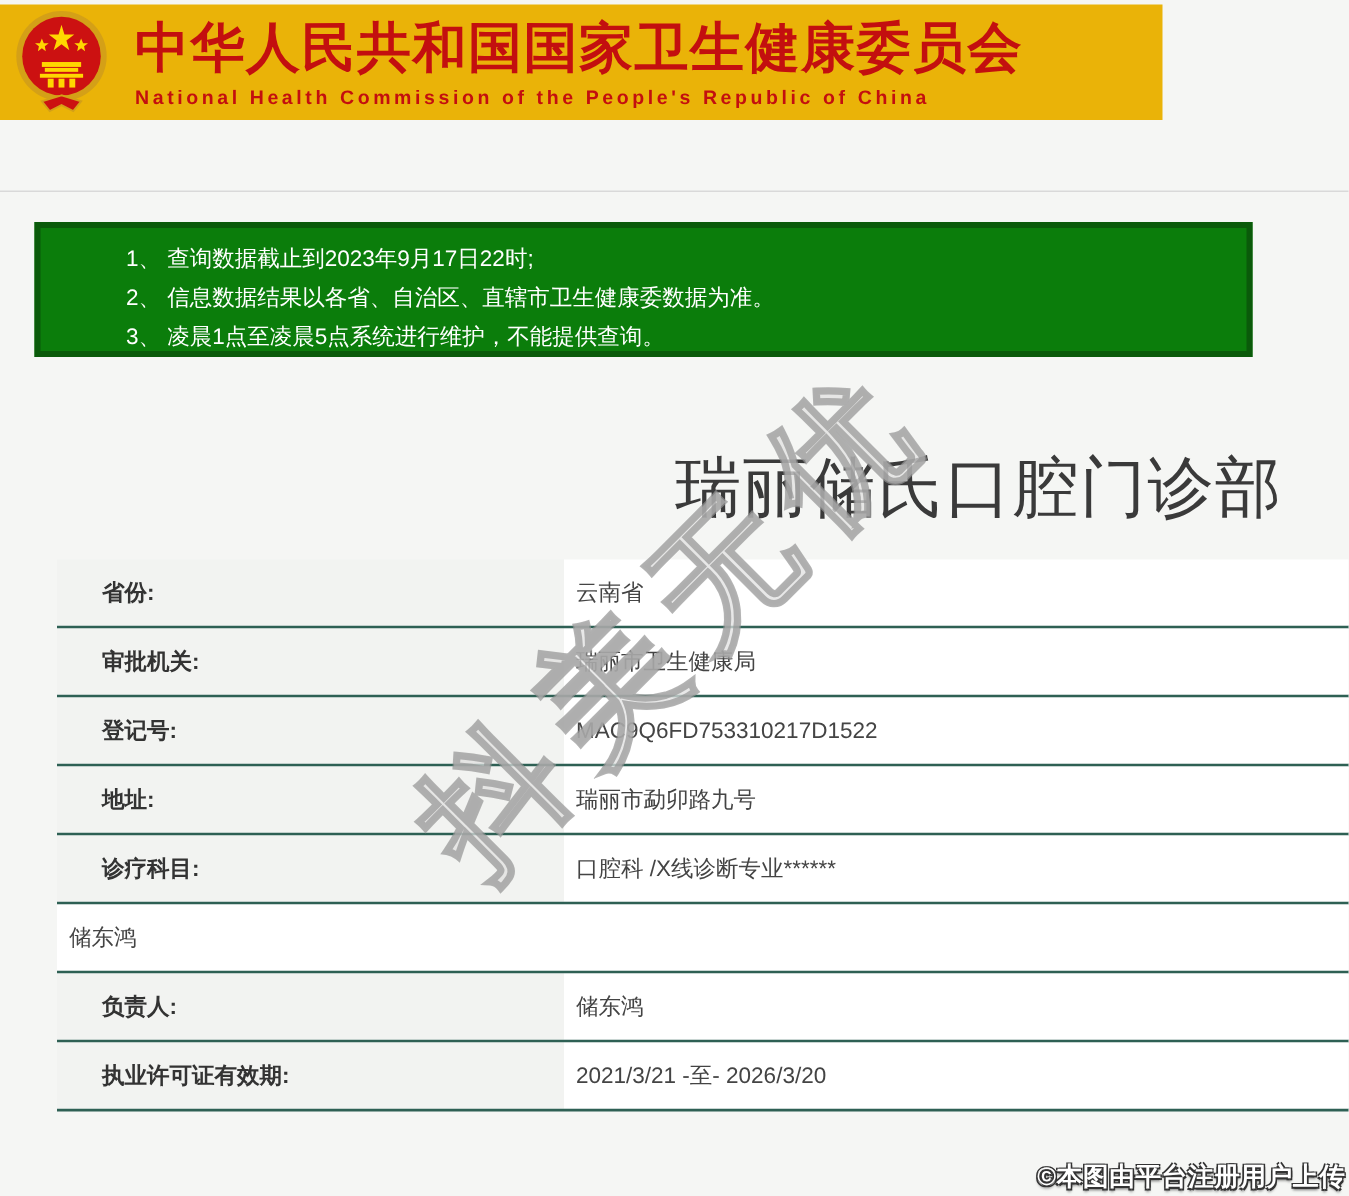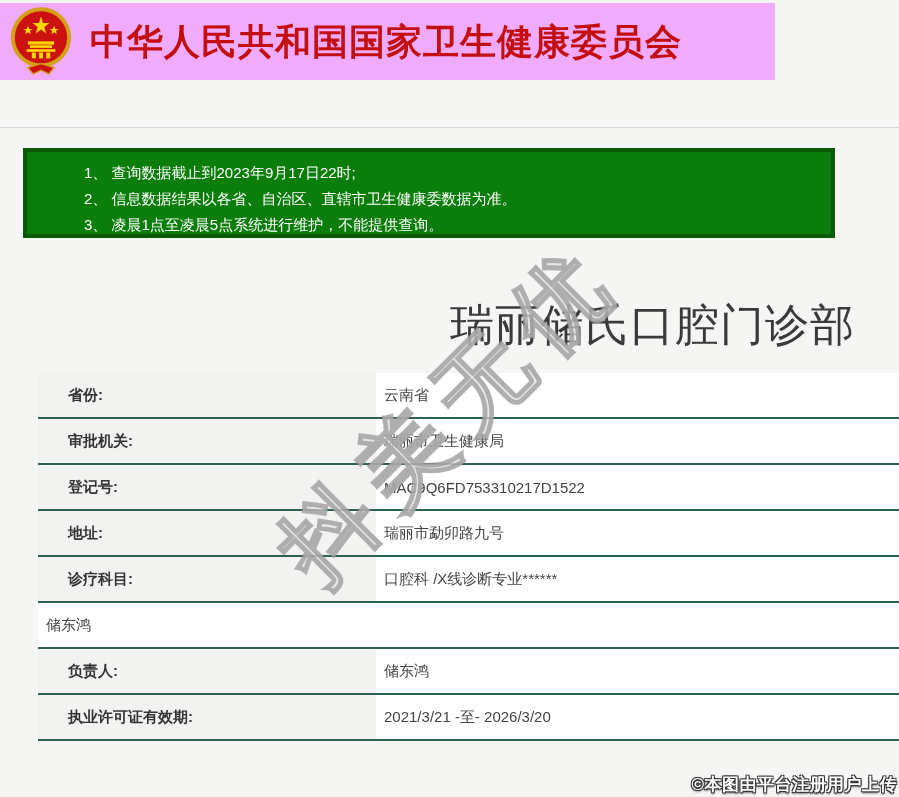--- a/index.html
+++ b/index.html
@@ -9,21 +9,21 @@
     background:#f5f6f4;
     overflow:hidden;
     font-family:"Liberation Sans","DejaVu Sans",sans-serif;
     color:#333;
   }
 
   
   .header {
     position:absolute; left:0; top:3px;
     width:775px; height:77px;
-    background:#f0abfc;
+    background:#eab308;
     display:flex; align-items:center;
   }
   .emblem { margin-left:8px; width:66px; height:72px; flex:0 0 auto; }
   .header-titles { margin-left:16px; }
   .title-cn {
     font-size:36px; font-weight:bold; color:#c30f0f;
     letter-spacing:1px; line-height:1.15; white-space:nowrap;
   }
   .title-en {
     font-size:13px; font-weight:bold; color:#c30f0f;
@@ -113,20 +113,21 @@
     <polygon points="70,30 72,35 77,35 73,38 74,43 70,40 66,43 67,38 63,35 68,35" fill="#ffd700"></polygon>
     <rect x="30" y="54" width="40" height="5" fill="#ffd700"></rect>
     <rect x="33" y="60" width="34" height="4" fill="#ffd700"></rect>
     <rect x="28" y="66" width="44" height="4" fill="#ffd700"></rect>
     <rect x="36" y="71" width="6" height="9" fill="#ffd700"></rect>
     <rect x="47" y="71" width="6" height="9" fill="#ffd700"></rect>
     <rect x="58" y="71" width="6" height="9" fill="#ffd700"></rect>
   </svg>
   <div class="header-titles">
     <div class="title-cn">中华人民共和国国家卫生健康委员会</div>
+    <div class="title-en">National Health Commission of the People's Republic of China</div>
   </div>
 </div>
 
 <div class="top-divider"></div>
 
 <div class="notice">
   <div class="notice-line">1、 查询数据截止到2023年9月17日22时;</div>
   <div class="notice-line">2、 信息数据结果以各省、自治区、直辖市卫生健康委数据为准。</div>
   <div class="notice-line">3、 凌晨1点至凌晨5点系统进行维护，不能提供查询。</div>
 </div>

